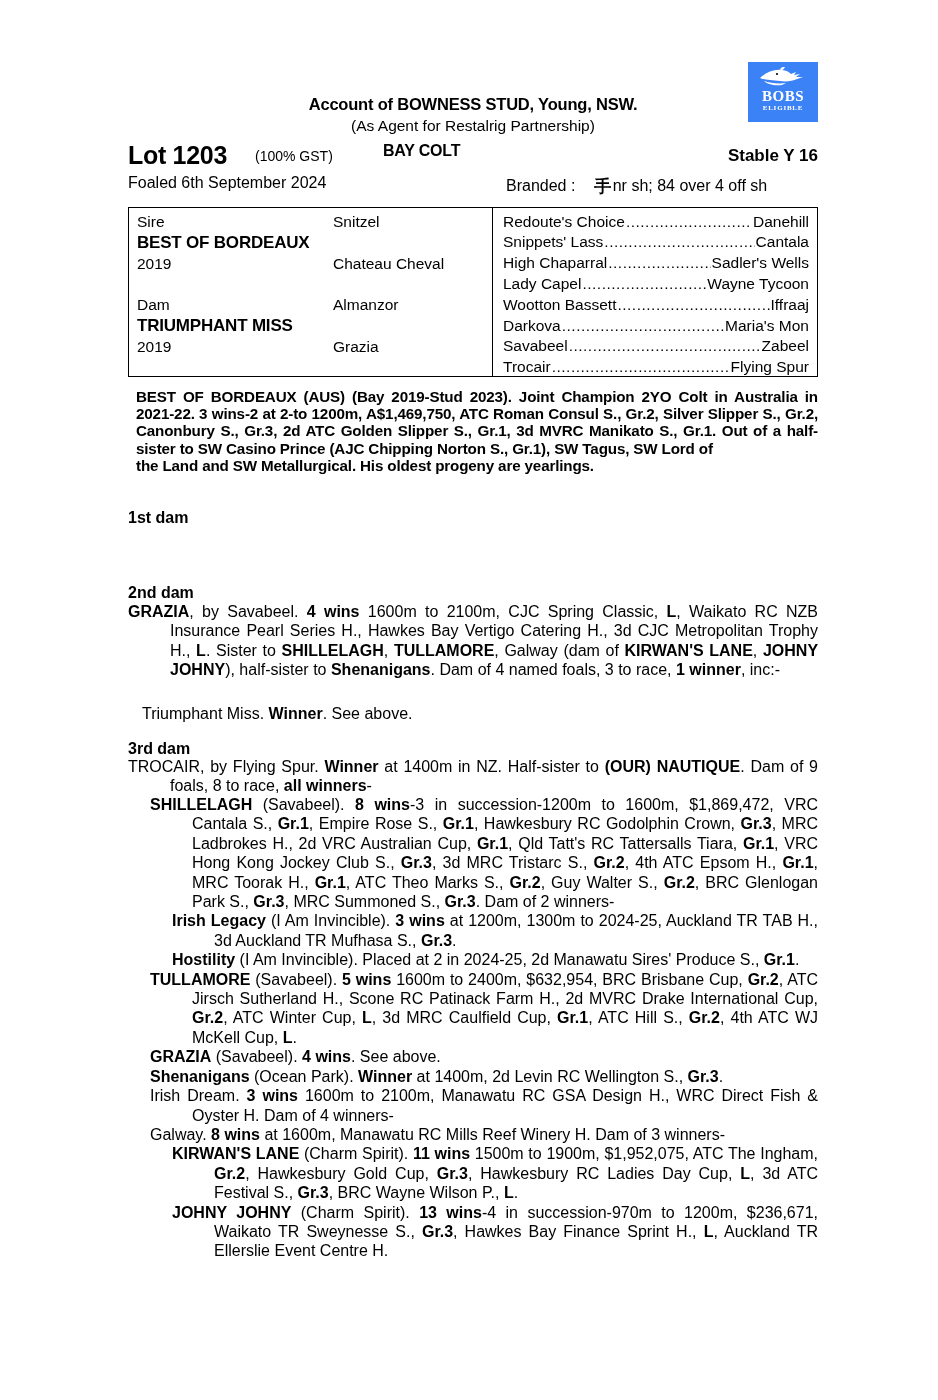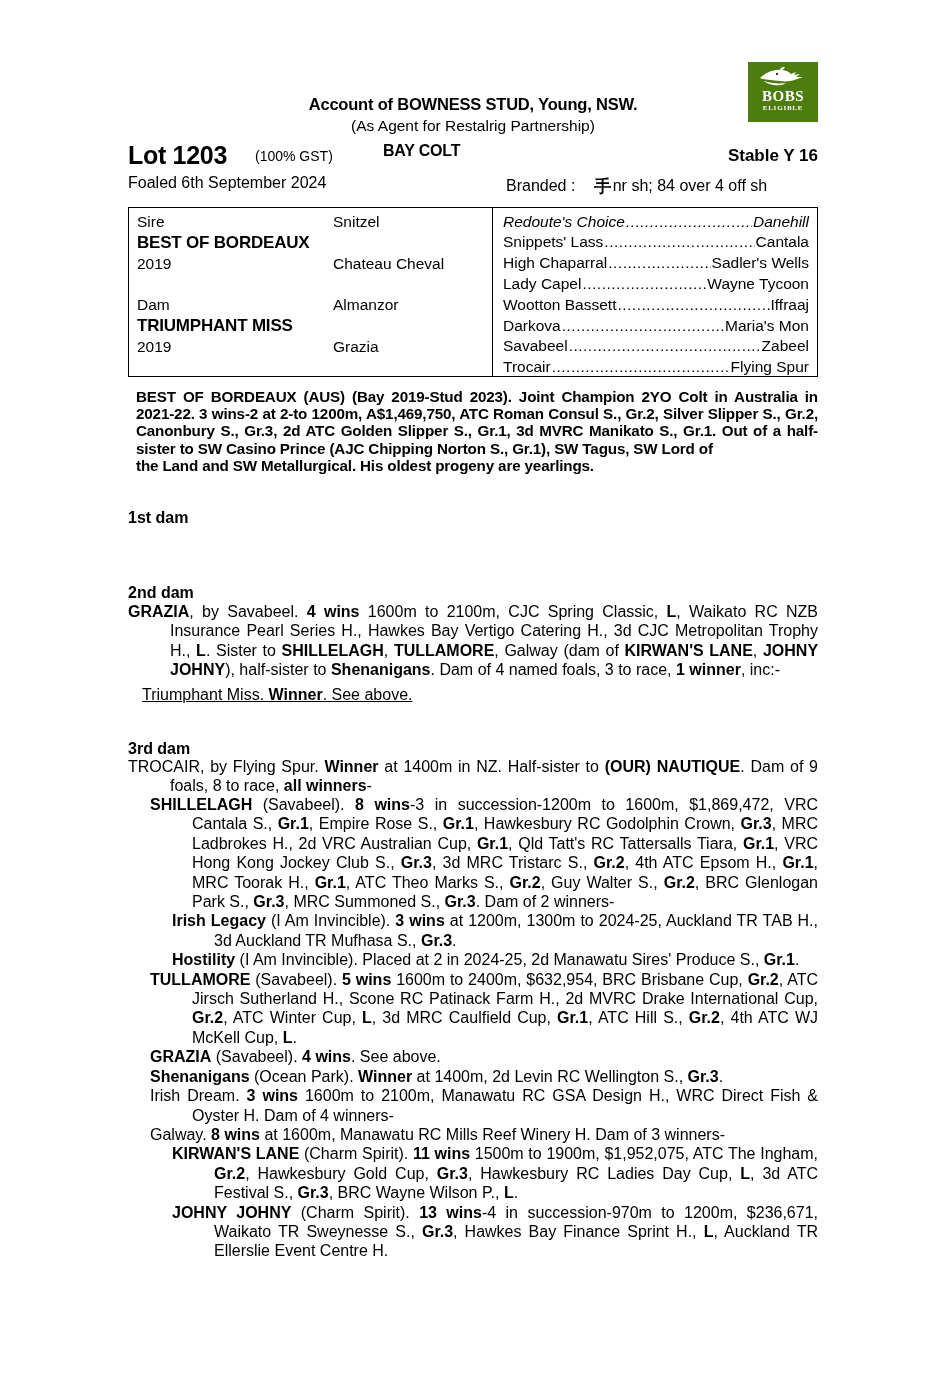--- a/index.html
+++ b/index.html
@@ -20,21 +20,21 @@
     left: 128px; top: 0;
     width: 690px;
     height: 1400px;
   }
 
   
   .bobs-logo {
     position: absolute;
     left: 748px; top: 62px;
     width: 70px; height: 60px;
-    background: #4d7c0f;
+    background: #3b82f6;
     display: flex; flex-direction: column;
     align-items: center; justify-content: flex-start;
     padding-top: 4px;
     overflow: hidden;
   }
   .bobs-logo svg { display: block; }
   .bobs-word {
     color: #fff;
     font-family: "Liberation Serif", serif;
     font-weight: bold;
@@ -213,21 +213,21 @@
       <div class="pl-row" style="left:8px; top:47px;">2019</div>
       <div class="pl-row" style="left:204px; top:47px;">Chateau Cheval</div>
 
       <div class="pl-row" style="left:8px; top:88px;">Dam</div>
       <div class="pl-row" style="left:204px; top:88px;">Almanzor</div>
       <div class="pl-row pl-name" style="left:8px; top:108px;">TRIUMPHANT MISS</div>
       <div class="pl-row" style="left:8px; top:130px;">2019</div>
       <div class="pl-row" style="left:204px; top:130px;">Grazia</div>
     </div>
     <div class="ped-right" id="ped-right">
-        <div class="pr-row" style="top: 5px; font-style: italic;">
+        <div class="pr-row" style="top: 5px;">
           <span class="lf">Redoute's Choice</span>
           <span class="lead">................................................................................</span>
           <span class="rt">Danehill</span>
         </div>
         <div class="pr-row" style="top: 25px;">
           <span class="lf">Snippets' Lass</span>
           <span class="lead">................................................................................</span>
           <span class="rt">Cantala</span>
         </div>
         <div class="pr-row" style="top: 46px;">
@@ -269,21 +269,21 @@
   </div>
 
   <div class="sec-head" style="top:509px;">1st dam</div>
 
   <div class="sec-head" style="top:584px;">2nd dam</div>
   <div class="para" style="left:0; top:602px; width:690px;">
     <span style="display:block; padding-left:42px; text-indent:-42px;">
       <b>GRAZIA</b><span>, by Savabeel. </span><b>4 wins</b><span> 1600m to 2100m, CJC Spring Classic, </span><b>L</b><span>, Waikato RC NZB Insurance Pearl Series H., Hawkes Bay Vertigo Catering H., 3d CJC Metropolitan Trophy H., </span><b>L</b><span>. Sister to </span><b>SHILLELAGH</b><span>, </span><b>TULLAMORE</b><span>, Galway (dam of </span><b>KIRWAN'S LANE</b><span>, </span><b>JOHNY JOHNY</b><span>), half-sister to </span><b>Shenanigans</b><span>. Dam of 4 named foals, 3 to race, </span><b>1 winner</b><span>, inc:-</span>
     </span>
   </div>
-  <div class="para noj" style="left:0; top:685px; width:690px; padding-left:14px;text-decoration:underline;">
+  <div class="para noj" style="left:0; top:704px; width:690px; padding-left:14px;">
     <span>Triumphant Miss. </span><b>Winner</b><span>. See above.</span>
   </div>
 
   <div class="sec-head" style="top:740px;">3rd dam</div>
   <div class="para" style="left:0; top:757px; width:690px;">
     <span style="display:block; padding-left:42px; text-indent:-42px;">
       <span>TROCAIR</span><span>, by Flying Spur. </span><b>Winner</b><span> at 1400m in NZ. Half-sister to </span><b>(OUR) NAUTIQUE</b><span>. Dam of 9 foals, 8 to race, </span><b>all winners</b><span>-</span>
     </span>
   </div>
 

